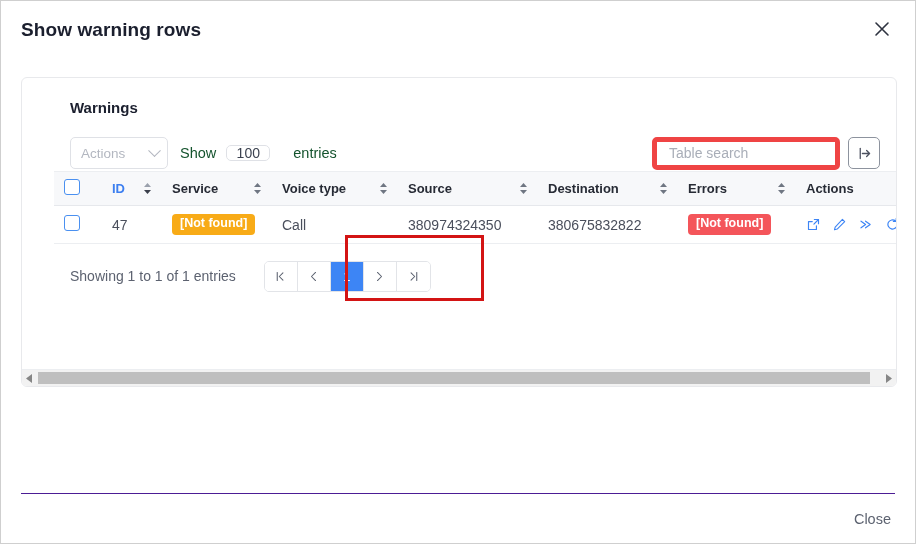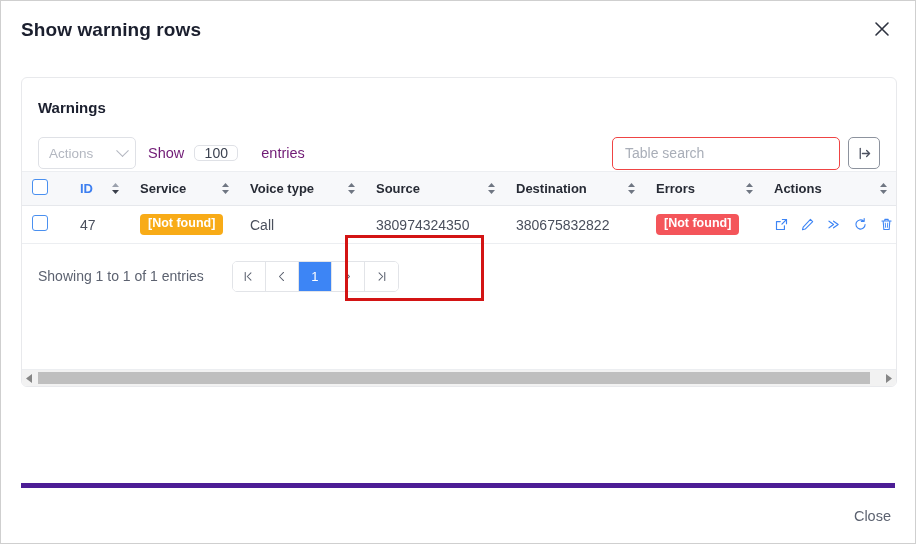--- a/index.html
+++ b/index.html
@@ -51,20 +51,21 @@
   .card {
     position: absolute;
     left: 20px;
     top: 76px;
     width: 876px;
     height: 310px;
     background: #ffffff;
     border: 1px solid #e8e9ec;
     border-radius: 6px;
     overflow: hidden;
+    padding-left: 32px;
   }
   .card-title {
     font-size: 15px;
     font-weight: 700;
     color: #1b1f2e;
     padding: 21px 0 0 16px;
   }
   .card-sub {
     font-size: 14.5px;
     color: #2f3440;
@@ -93,21 +94,21 @@
     cursor: pointer;
   }
   .chev {
     width: 9px; height: 9px;
     border-right: 1.4px solid #b3b7c0;
     border-bottom: 1.4px solid #b3b7c0;
     transform: rotate(45deg) translate(-2px,-2px);
   }
   .show-label, .entries-label {
     font-size: 14.5px;
-    color: #701a75;
+    color: #14532d;
   }
   .show-label { margin-left: 12px; }
   .entries-label { margin-left: 23px; }
   .entries-input {
     width: 44px;
     height: 16px;
     margin-left: 10px;
     border: 1px solid #dfe1e6;
     border-radius: 5px;
     text-align: center;
@@ -116,23 +117,23 @@
     font-family: "Liberation Sans", sans-serif;
     background: #fff;
     outline: none;
   }
   .toolbar-right {
     margin-left: auto;
     display: flex;
     align-items: center;
   }
   .search-input {
-    width: 228px;
+    width: 188px;
     height: 33px;
-    border: 1px solid #ef4444;
+    border: 5px solid #ef4444;
     border-radius: 5px;
     padding: 0 12px;
     font-size: 14px;
     color: #3c4250;
     font-family: "Liberation Sans", sans-serif;
     outline: none;
     background: #fff;
   }
   .search-input::placeholder { color: #a9aeb8; }
   .submit-btn {
@@ -280,22 +281,22 @@
     background: #bfbfbf;
     cursor: pointer;
   }
 
   
   .modal-footer {
     position: absolute;
     left: 20px;
     right: 20px;
     bottom: 0;
-    height: 60px;
-    border-top: 5px solid #4c1d95;
+    height: 50px;
+    border-top: 1px solid #4c1d95;
     display: flex;
     align-items: center;
     justify-content: flex-end;
   }
   .close-btn {
     font-size: 14.5px;
     color: #5c6270;
     background: none;
     border: none;
     padding: 6px 4px;

